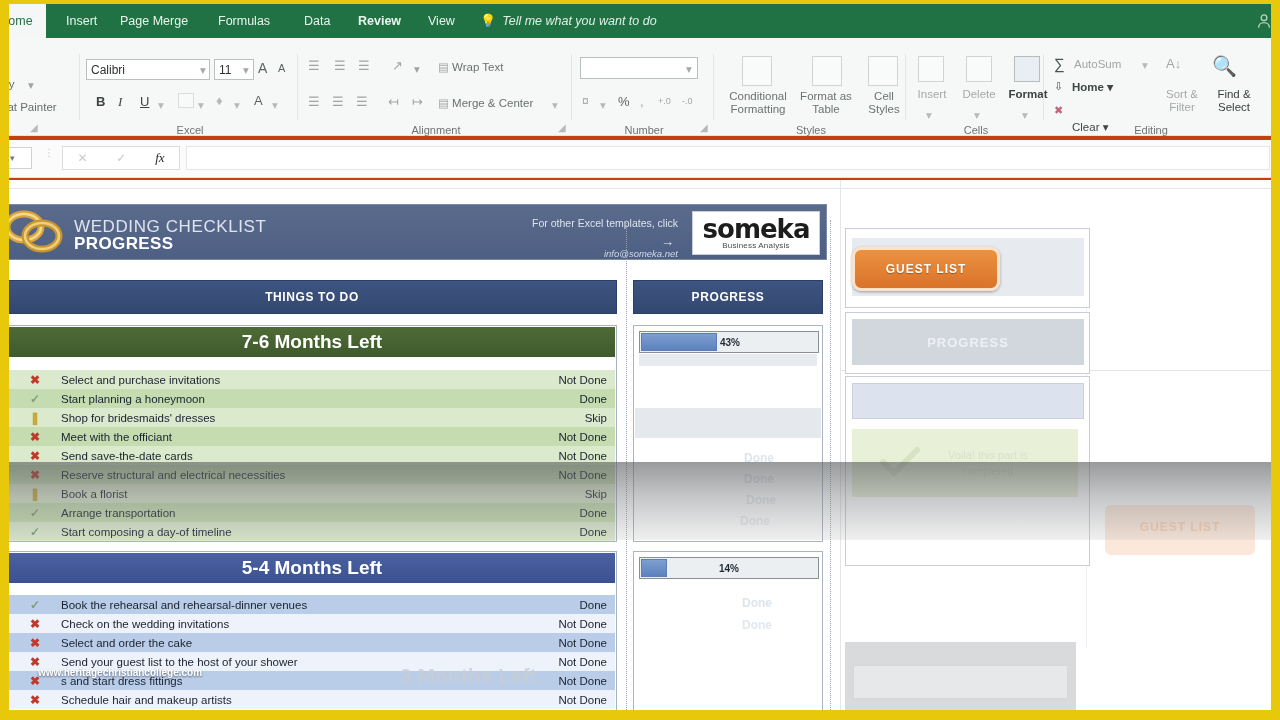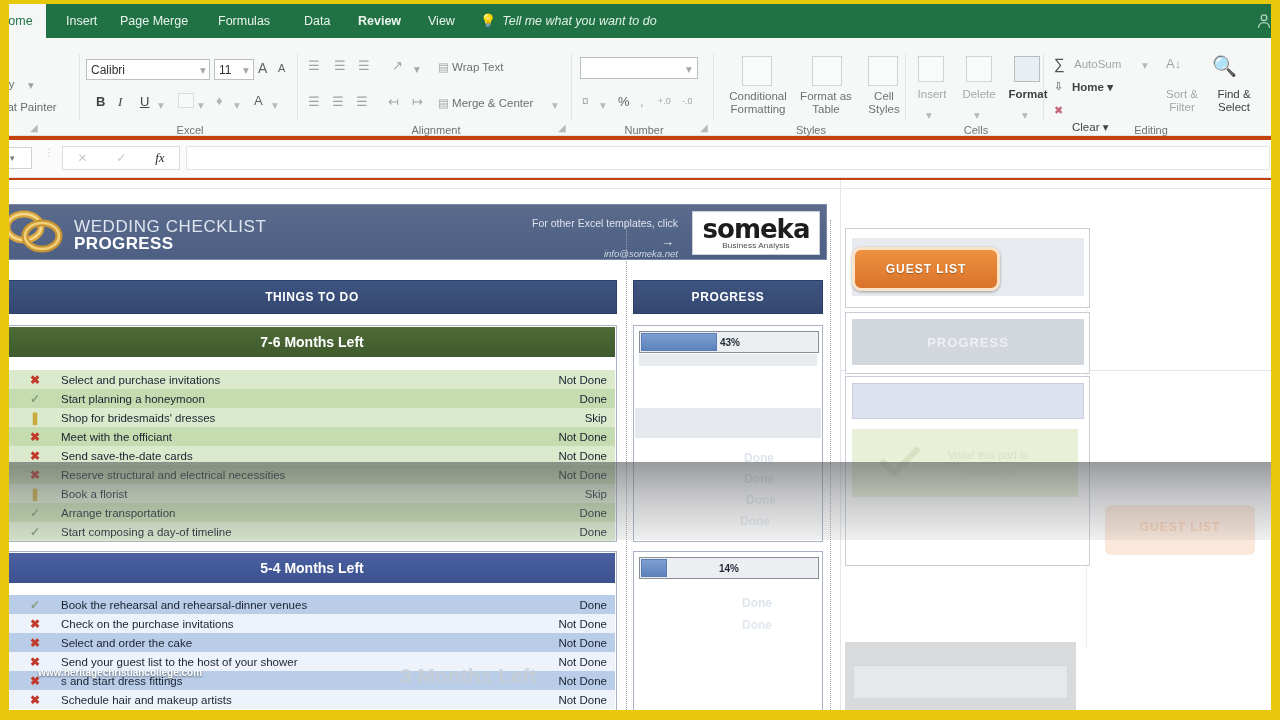--- a/index.html
+++ b/index.html
@@ -141,21 +141,21 @@
   .colhdr.todo { left: 7px; top: 100px; width: 610px; }
   .colhdr.prog { left: 633px; top: 100px; width: 190px; }
 
   
   .panel {
     position: absolute; border: 1px solid #a9b3c4; background: #ffffff;
   }
   .sect-title {
     position: absolute; height: 30px; left: 1px; right: 1px;
     display: flex; align-items: center; justify-content: center;
-    color: #ffffff; font-size: 14px; font-weight: bold;
+    color: #ffffff; font-size: 19px; font-weight: bold;
   }
   .sect-green { background: linear-gradient(180deg,#4e6b36 0%,#3f5a2c 100%); }
   .sect-blue  { background: linear-gradient(180deg,#4a60a0 0%,#3c5190 100%); }
 
   .trow {
     position: relative; height: 19px; display: flex; align-items: center;
     font-size: 11.5px; color: #1a2230;
   }
   .trow .ic {
     width: 52px; text-align: center; font-size: 12px; font-weight: bold;
@@ -504,21 +504,21 @@
     <div class="panel" style="left:7px;top:371px;width:610px;height:169px;">
       <div class="sect-title sect-blue" style="top:1px;">5-4 Months Left</div>
       <div style="position:absolute;left:1px;top:31px;right:1px;bottom:1px;padding-top:12px;background:#ffffff;">
         <div class="trow b-even">
             <span class="ic ic-ok">✓</span>
             <span class="tx">Book the rehearsal and rehearsal-dinner venues</span>
             <span class="st">Done</span>
           </div>
         <div class="trow b-odd">
             <span class="ic ic-x">✖</span>
-            <span class="tx">Check on the purchase invitations</span>
+            <span class="tx">Check on the wedding invitations</span>
             <span class="st">Not Done</span>
           </div>
         <div class="trow b-even">
             <span class="ic ic-x">✖</span>
             <span class="tx">Select and order the cake</span>
             <span class="st">Not Done</span>
           </div>
         <div class="trow b-odd">
             <span class="ic ic-x">✖</span>
             <span class="tx">Send your guest list to the host of your shower</span>

